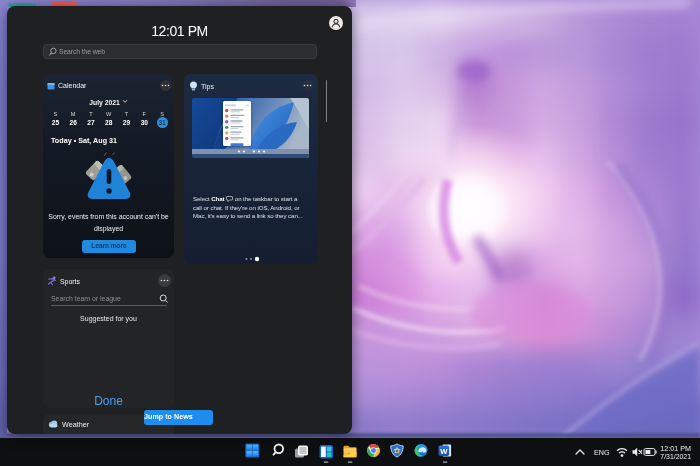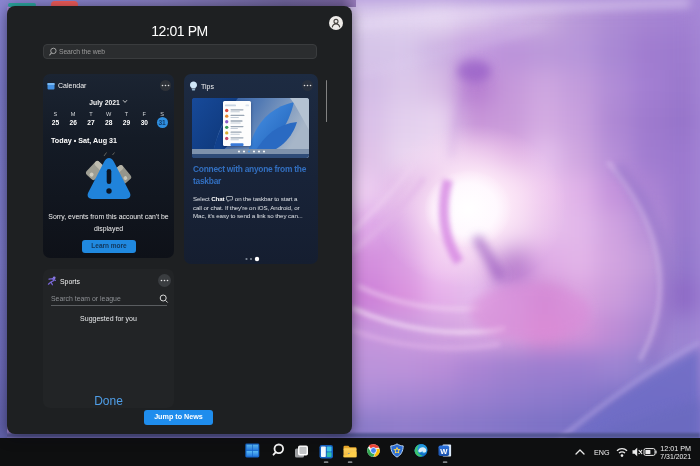--- a/index.html
+++ b/index.html
@@ -461,21 +461,20 @@
             <rect x="8" y="31" width="12" height="1.4" rx="0.7" fill="#9aa6b4"></rect>
             <rect x="8" y="33.3" width="10" height="1.1" rx="0.55" fill="#c4cdd8"></rect>
       <circle cx="4" cy="38.5" r="1.8" fill="#c84a6a"></circle>
             <rect x="8" y="37" width="14" height="1.4" rx="0.7" fill="#9aa6b4"></rect>
             <rect x="8" y="39.3" width="9" height="1.1" rx="0.55" fill="#c4cdd8"></rect>
       </g>
       <rect x="8" y="43.5" width="14" height="3" rx="1" fill="#3a7ad8"></rect>
     </svg>
   </div>
 
-  <div class="abs" style="left:9px;top:90px;width:126px;font-size:8.4px;letter-spacing:-0.25px;font-weight:bold;color:#326fc0;line-height:11.5px;">Connect with anyone from the<br>taskbar</div>
 
   <div class="abs" style="left:9px;top:121px;width:126px;font-size:6.2px;letter-spacing:-0.1px;color:#dde1e6;line-height:8.6px;">Select <b style="color:#fff;">Chat</b> <svg width="7" height="6" viewBox="0 0 7 6" style="vertical-align:-1px">
           <path d="M1,0.5 L6,0.5 Q6.5,0.5 6.5,1 L6.5,3.5 Q6.5,4 6,4 L3.5,4 L2,5.5 L2,4 L1,4 Q0.5,4 0.5,3.5 L0.5,1 Q0.5,0.5 1,0.5 Z" fill="none" stroke="#cfd4da" stroke-width="0.7"></path>
         </svg> on the taskbar to start a<br>call or chat. If they're on iOS, Android, or<br>Mac, it's easy to send a link so they can...</div>
 
   <svg class="abs" style="left:60.5px;top:181.5px" width="16" height="6" viewBox="0 0 16 6">
     <circle cx="1.5" cy="3" r="1.1" fill="#808a98"></circle>
     <circle cx="6" cy="3" r="1.1" fill="#808a98"></circle>
     <circle cx="12" cy="3" r="2.2" fill="#ffffff"></circle>
   </svg>
@@ -497,15 +496,23 @@
   <div class="abs" style="left:8px;top:26px;font-size:6.9px;color:#8d9094;">Search team or league</div>
   <svg class="abs" style="left:116px;top:25px" width="10" height="10" viewBox="0 0 10 10">
     <circle cx="4.2" cy="4" r="3" stroke="#d8d8d8" stroke-width="1" fill="none"></circle>
     <line x1="6.5" y1="6.4" x2="8.6" y2="8.5" stroke="#d8d8d8" stroke-width="1"></line>
   </svg>
   <div class="abs" style="left:8px;top:35.5px;width:116px;height:1px;background:#5a5d60;"></div>
   <div class="abs" style="left:0;top:46px;width:131px;text-align:center;font-size:7px;color:#e8eaec;">Suggested for you</div>
   <div class="abs" style="left:0;top:125px;width:131px;text-align:center;font-size:12px;color:#4f9ee8;">Done</div>
 </div>
 
-
-<div class="abs" style="left:144px;top:410px;width:69px;height:14.5px;background:#1f8ded;border-radius:3px;color:#ffffff;font-size:7.2px;font-weight:bold;text-align:center;line-height:14.5px;">Jump to News</div>
+<div class="abs" style="left:43px;top:414px;width:131px;height:20px;border-radius:7px 7px 0 0;background:#242628;overflow:hidden;">
+  <svg class="abs" style="left:5px;top:6px" width="10" height="8" viewBox="0 0 10 8">
+    <circle cx="3.4" cy="4.4" r="2.6" fill="#7ab2d8"></circle>
+    <circle cx="6.2" cy="3.6" r="3" fill="#9ac8e8"></circle>
+    <ellipse cx="5.4" cy="5.4" rx="4" ry="2.2" fill="#b8d8ee"></ellipse>
+  </svg>
+  <div class="abs" style="left:19px;top:6px;font-size:7.2px;color:#f2f2f2;font-weight:500;">Weather</div>
 </div>
 
+<div class="abs" style="left:144px;top:410px;width:69px;height:14.5px;background:#1f8ded;border-radius:3px;color:#ffffff;font-size:7.2px;font-weight:bold;line-height:14.5px;">Jump to News</div>
+</div>
+
 </body></html>

